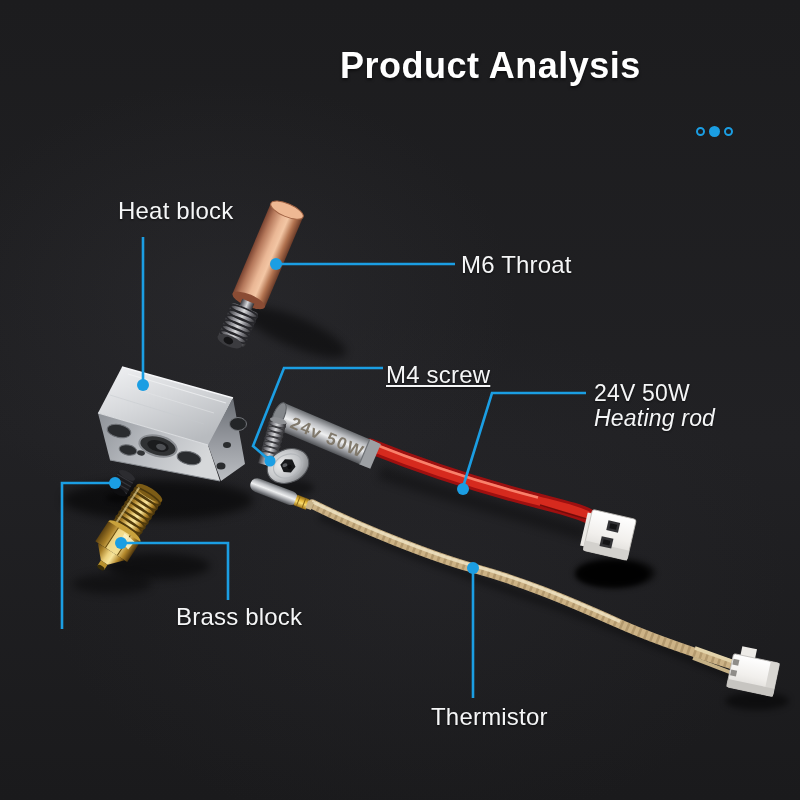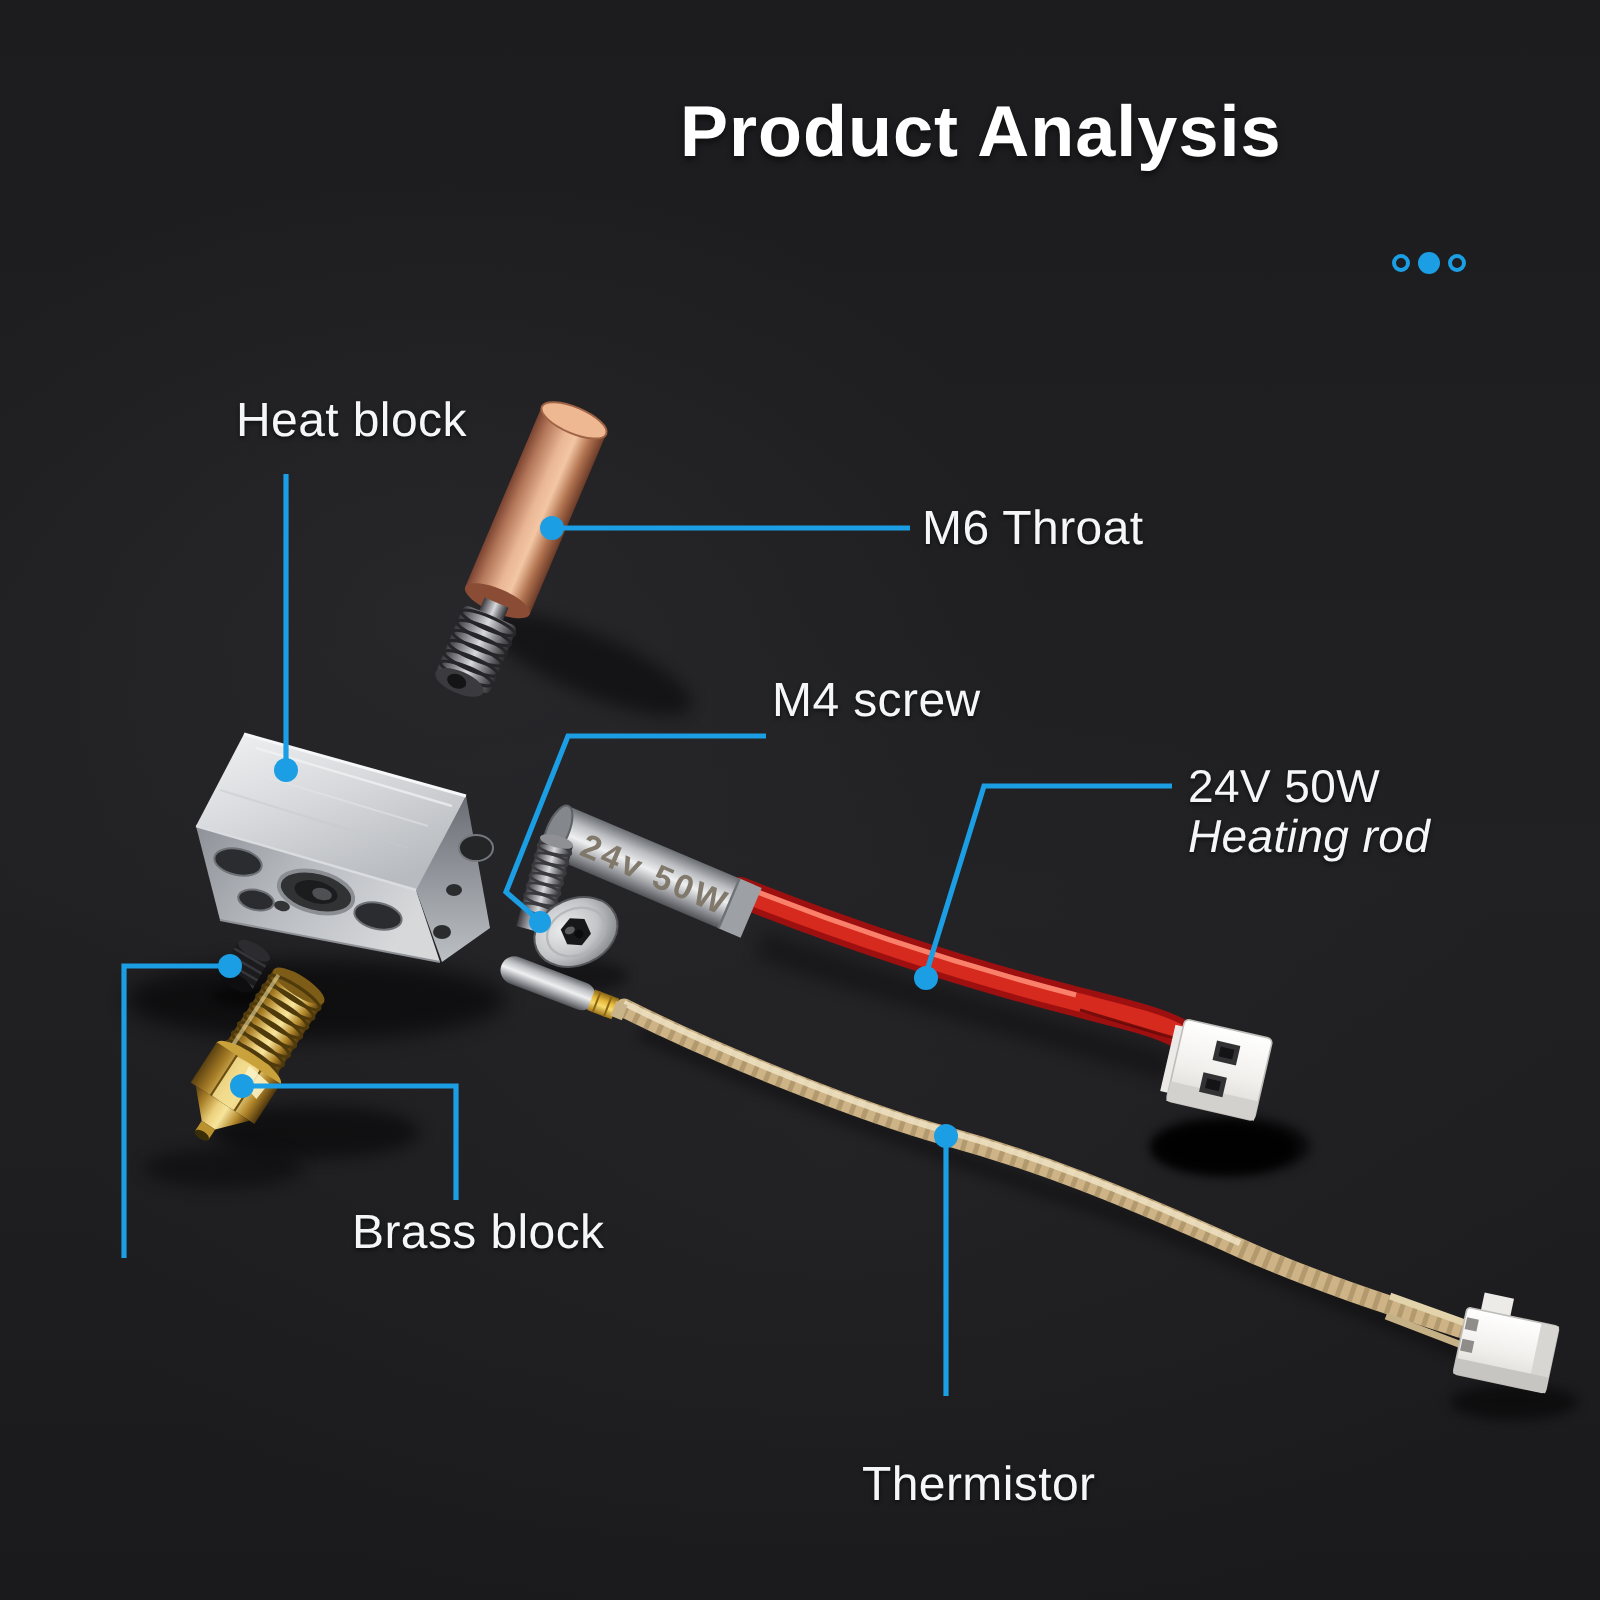--- a/index.html
+++ b/index.html
@@ -300,27 +300,27 @@
   <div id="page-title">Product Analysis</div>
 
   <div id="dots">
     <span class="dot"></span>
     <span class="dot active"></span>
     <span class="dot"></span>
   </div>
 
   <div class="label" style="left:82px;top:196px;margin-left:36px;">Heat block</div>
   <div class="label" style="left:461px;top:250px;">M6 Throat</div>
-  <div class="label" style="left:386px;top:336px;">M4 screw</div>
+  <div class="label" style="left:386px;top:360px;text-decoration:underline;">M4 screw</div>
 
   <div class="label" style="left:594px;top:381px;font-size:23px;line-height:25px;">
     <span>24V 50W</span>
     <span class="l2">Heating rod</span>
   </div>
 
   <div class="label" style="left:176px;top:602px;">Brass block</div>
 
   <div class="label" style="left:37px;top:638px;line-height:31px;">
   </div>
 
-  <div class="label" style="left:431px;top:728px;">Thermistor</div>
+  <div class="label" style="left:431px;top:702px;">Thermistor</div>
 
 </div>
 
 </body></html>

